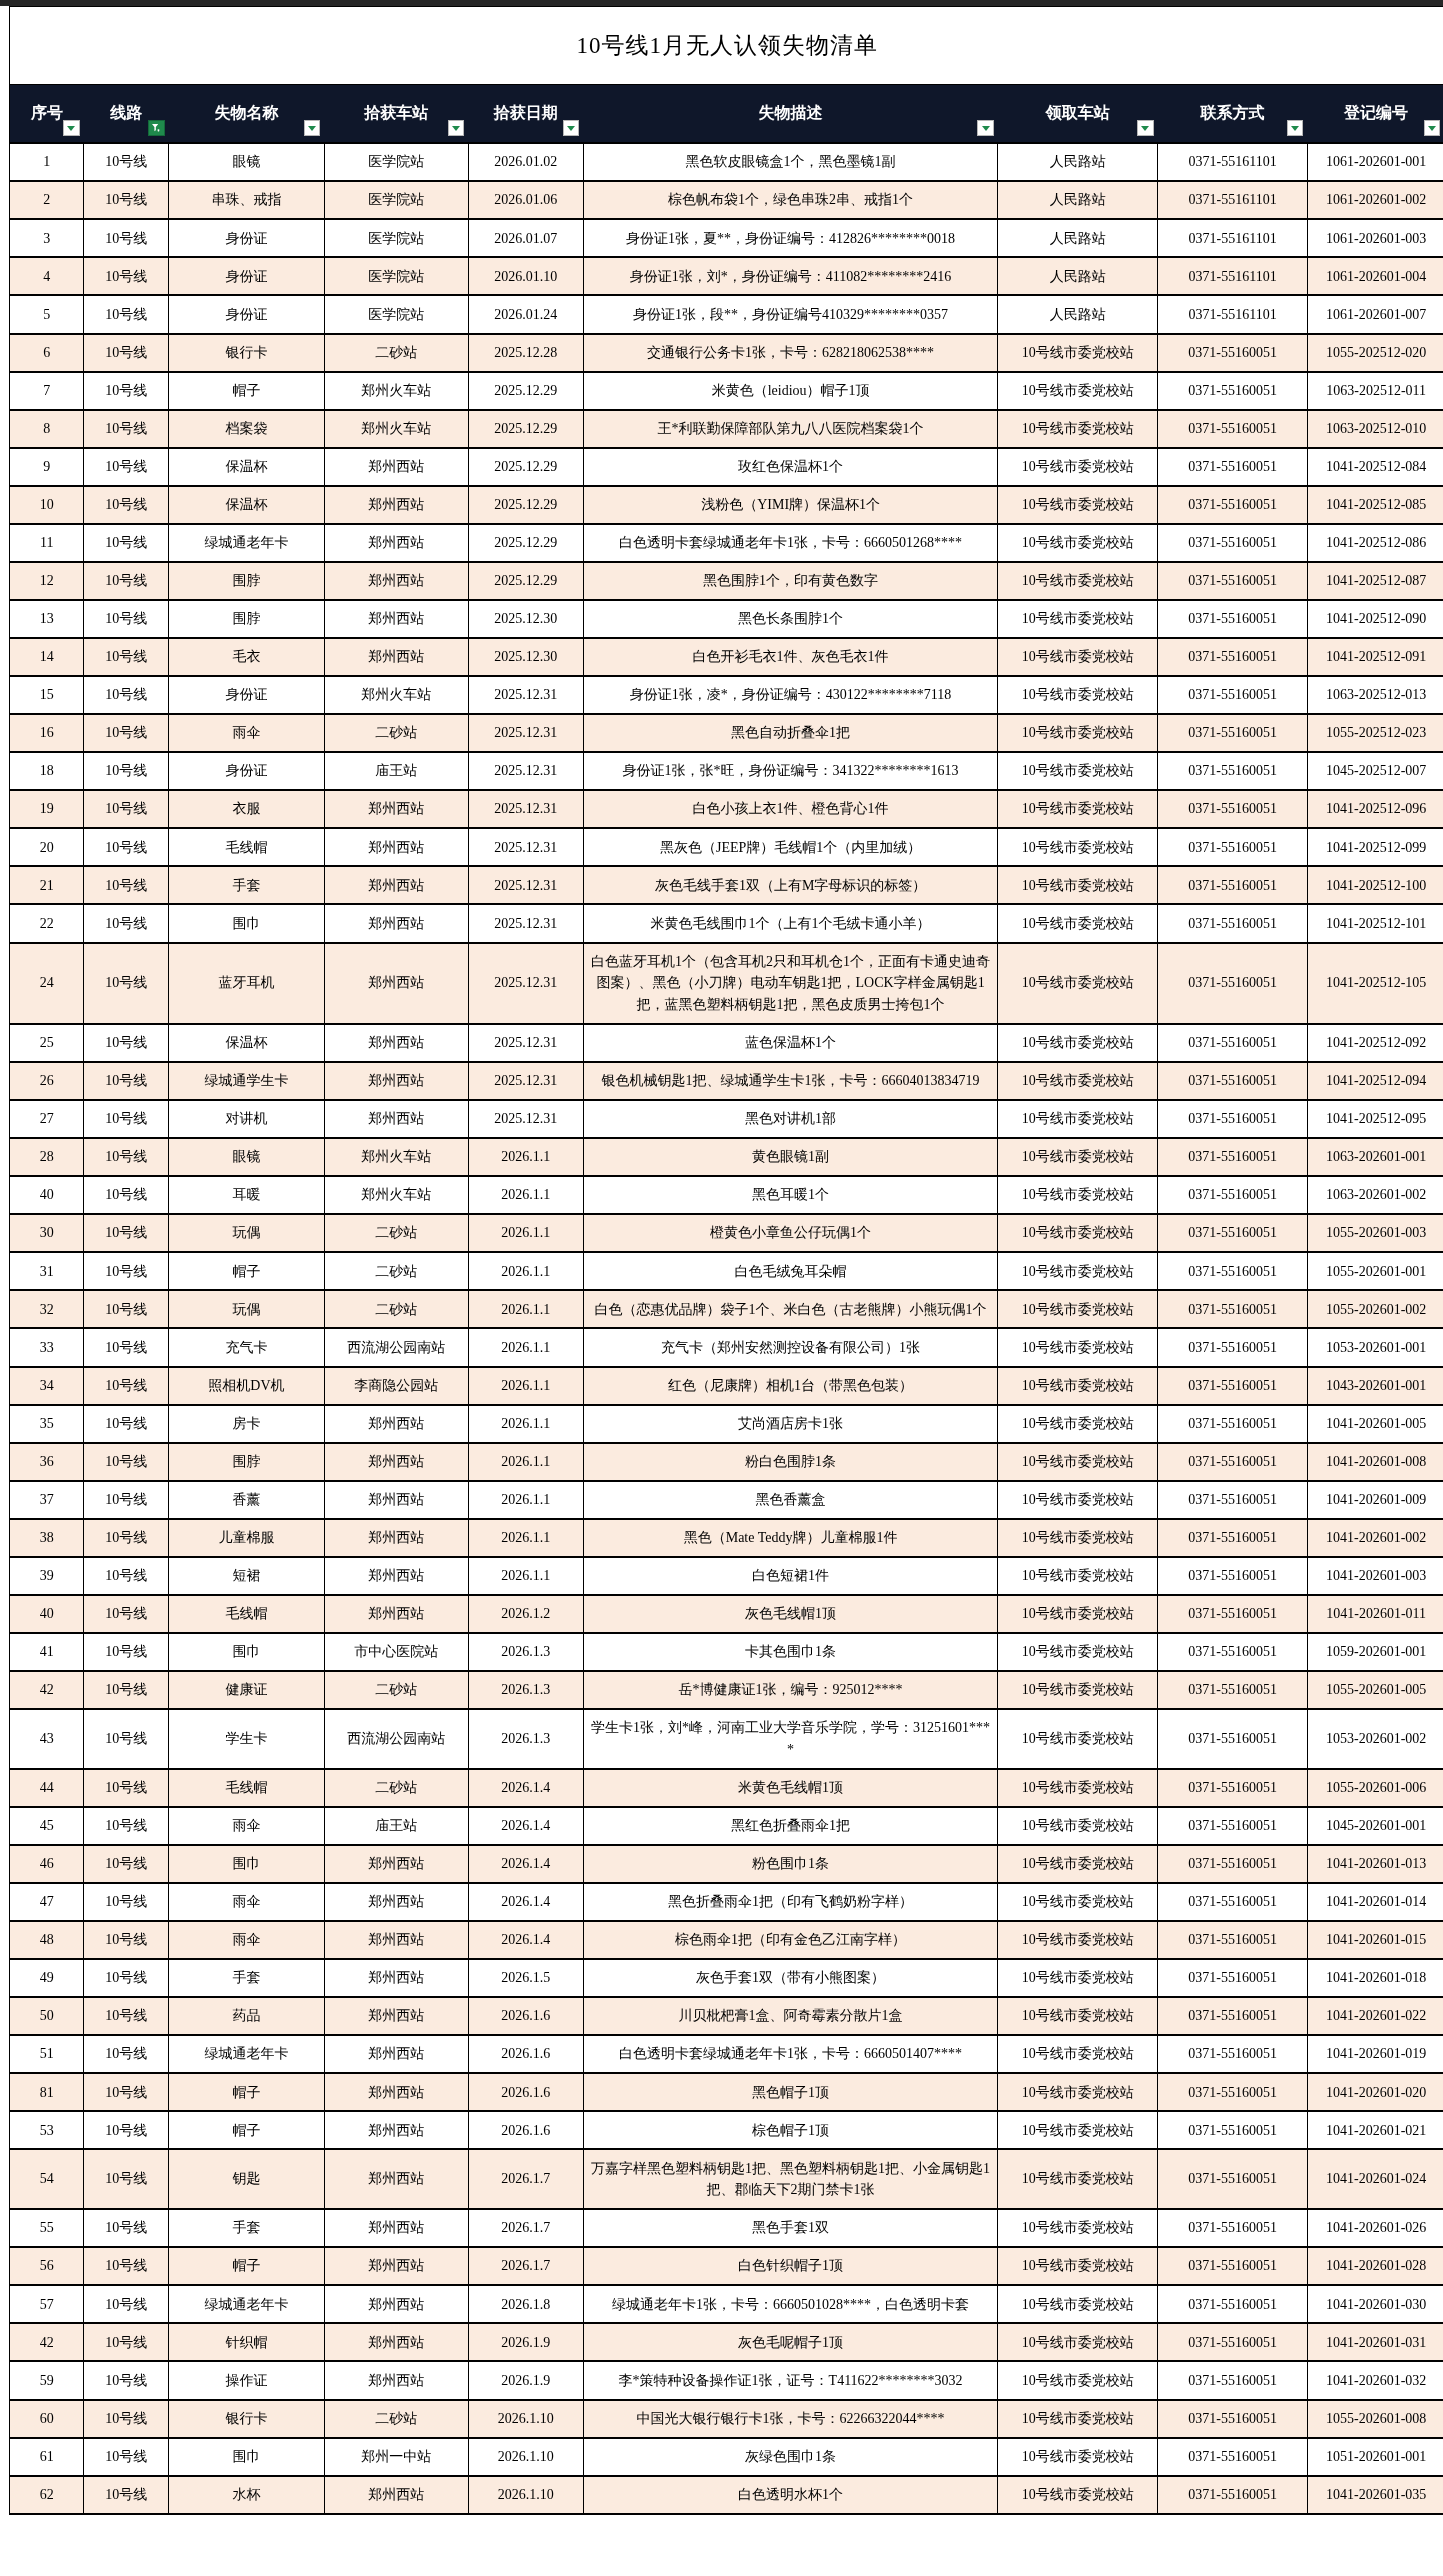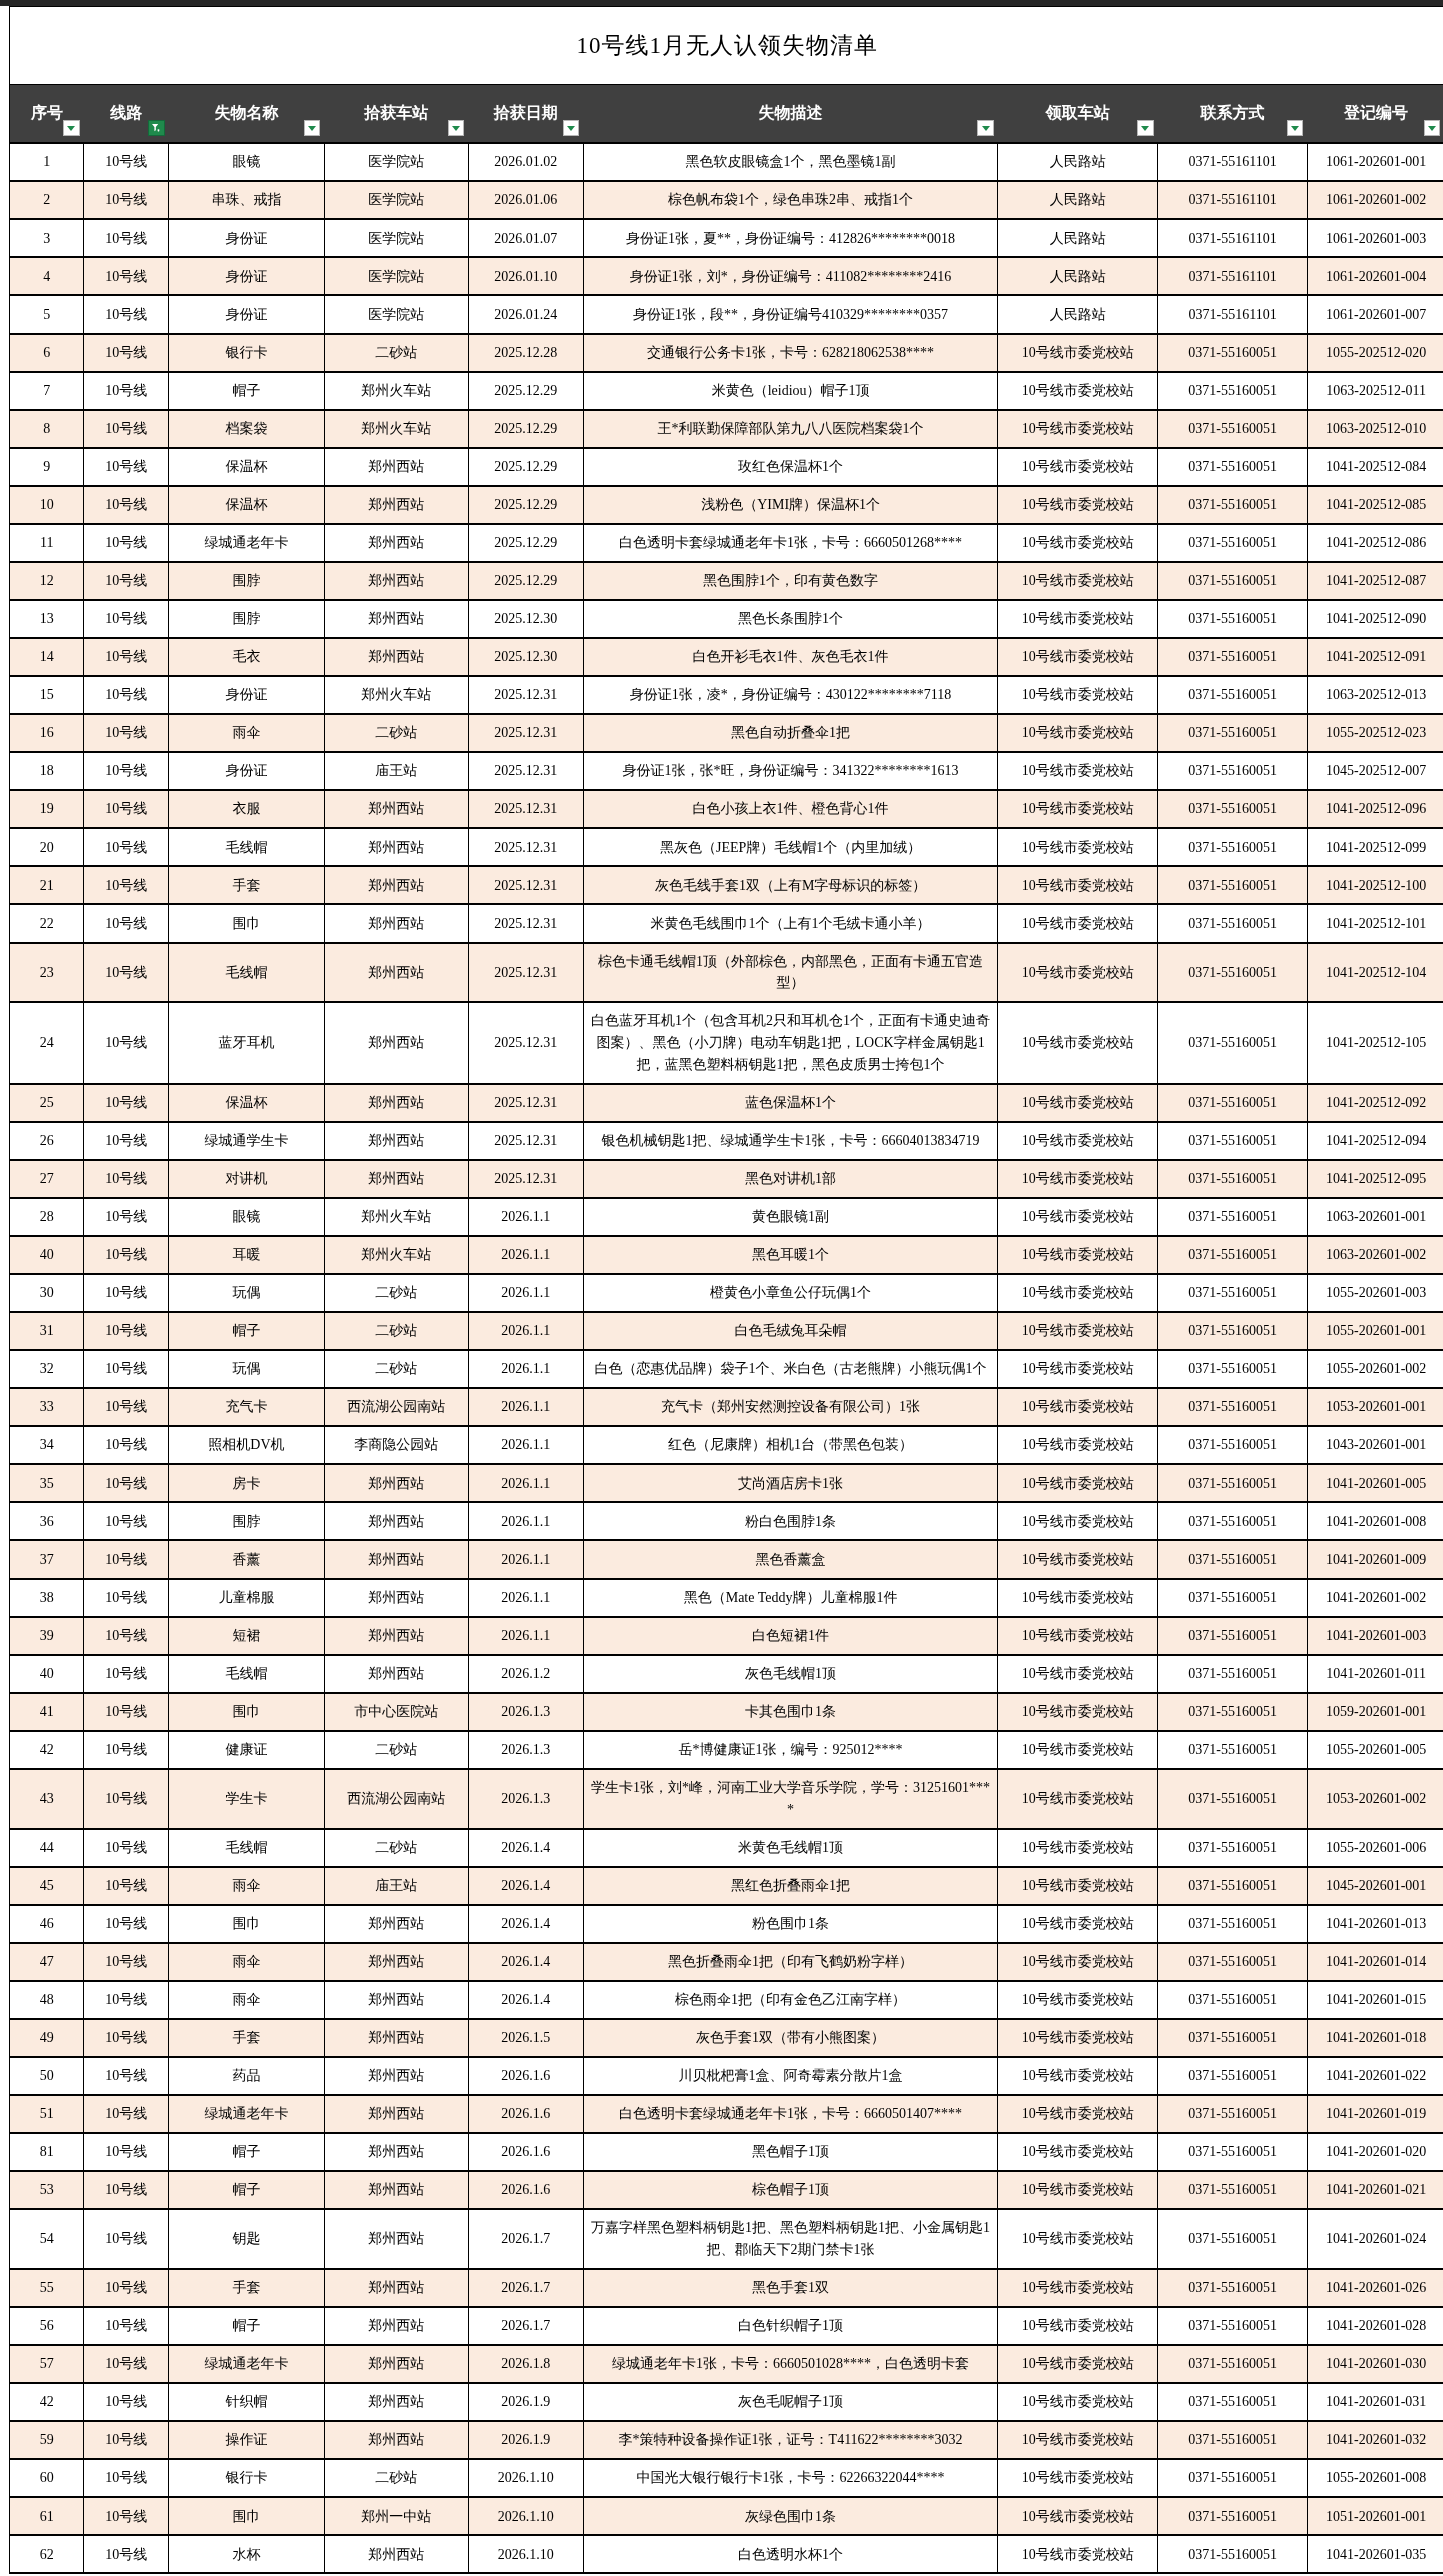--- a/index.html
+++ b/index.html
@@ -3,21 +3,21 @@
 <meta charset="utf-8">
 <style>
   html,body{margin:0;padding:0;background:#fff;font-family:"Liberation Serif","DejaVu Serif",serif;}
   .top-strip{height:6.2px;background:#262626;width:100%;}
   .sheet{padding-left:9.3px;background:#fff;}
   .frame{width:1434px;border:1.5px solid #000;border-bottom:none;}
   .title-bar{height:77px;display:flex;align-items:center;justify-content:center;
              background:#fff;border-bottom:1px solid #000;}
   .title-bar .t{font-size:23px;font-weight:normal;color:#000;letter-spacing:1px;}
   table{border-collapse:collapse;width:1434px;table-layout:fixed;}
-  thead th{background:#404040;color:#fff;font-size:16px;font-weight:bold;
+  thead th{background:#0f172a;color:#fff;font-size:16px;font-weight:bold;
            height:57px;position:relative;vertical-align:middle;text-align:center;
            border-bottom:2.1px solid #000;padding:0 3.1px;}
   tbody td{border-left:1px solid #000;border-bottom:2.1px solid #000;
            font-size:14px;color:#000;text-align:center;vertical-align:middle;
            padding:7.2px 4.1px;line-height:1.55;word-break:break-all;}
   tbody td:first-child{border-left:none;}
   tbody tr:nth-child(even){background:#FBEBDF;}
   tbody tr:nth-child(odd){background:#ffffff;}
   .fbtn{position:absolute;right:4.1px;bottom:6.2px;width:16.5px;height:16.5px;background:#fff;
         border:0.5px solid #b7b7b7;display:flex;align-items:center;justify-content:center;
@@ -320,31 +320,20 @@
             <td>10号线</td>
             <td>围巾</td>
             <td>郑州西站</td>
             <td>2025.12.31</td>
             <td>米黄色毛线围巾1个（上有1个毛绒卡通小羊）</td>
             <td>10号线市委党校站</td>
             <td>0371-55160051</td>
             <td>1041-202512-101</td>
           </tr>
           <tr>
-            <td>23</td>
-            <td>10号线</td>
-            <td>毛线帽</td>
-            <td>郑州西站</td>
-            <td>2025.12.31</td>
-            <td>棕色卡通毛线帽1顶（外部棕色，内部黑色，正面有卡通五官造型）</td>
-            <td>10号线市委党校站</td>
-            <td>0371-55160051</td>
-            <td>1041-202512-104</td>
-          </tr>
-          <tr>
             <td>24</td>
             <td>10号线</td>
             <td>蓝牙耳机</td>
             <td>郑州西站</td>
             <td>2025.12.31</td>
             <td>白色蓝牙耳机1个（包含耳机2只和耳机仓1个，正面有卡通史迪奇图案）、黑色（小刀牌）电动车钥匙1把，LOCK字样金属钥匙1把，蓝黑色塑料柄钥匙1把，黑色皮质男士挎包1个</td>
             <td>10号线市委党校站</td>
             <td>0371-55160051</td>
             <td>1041-202512-105</td>
           </tr>

